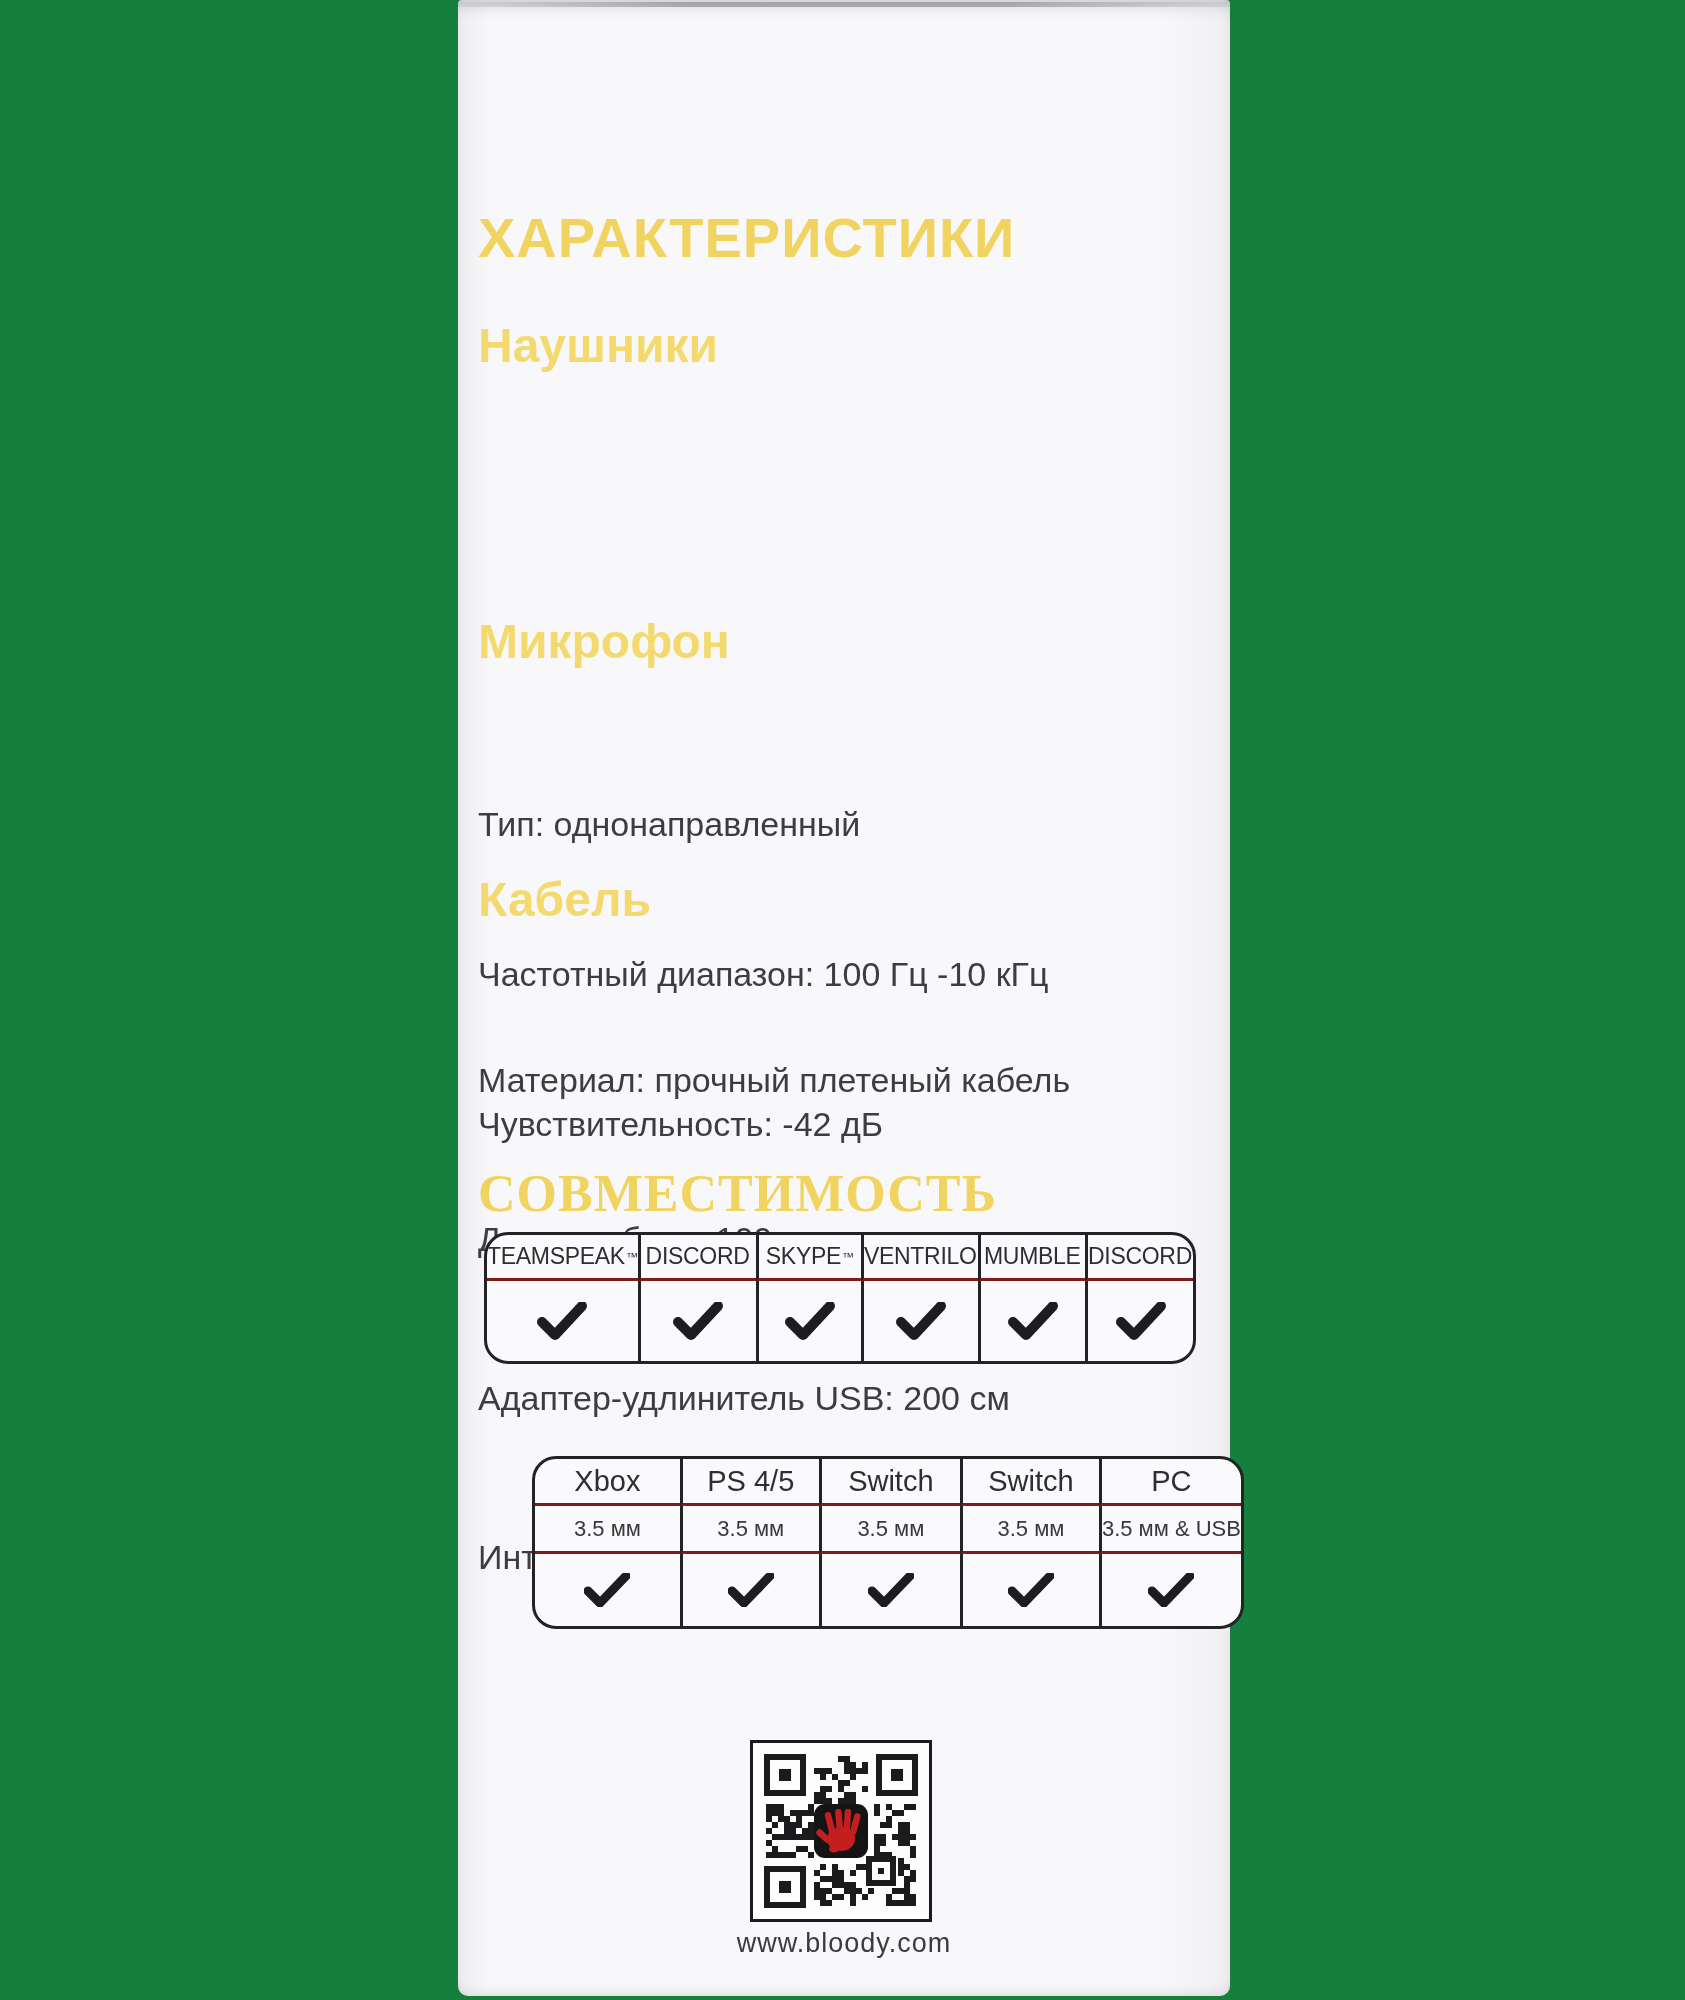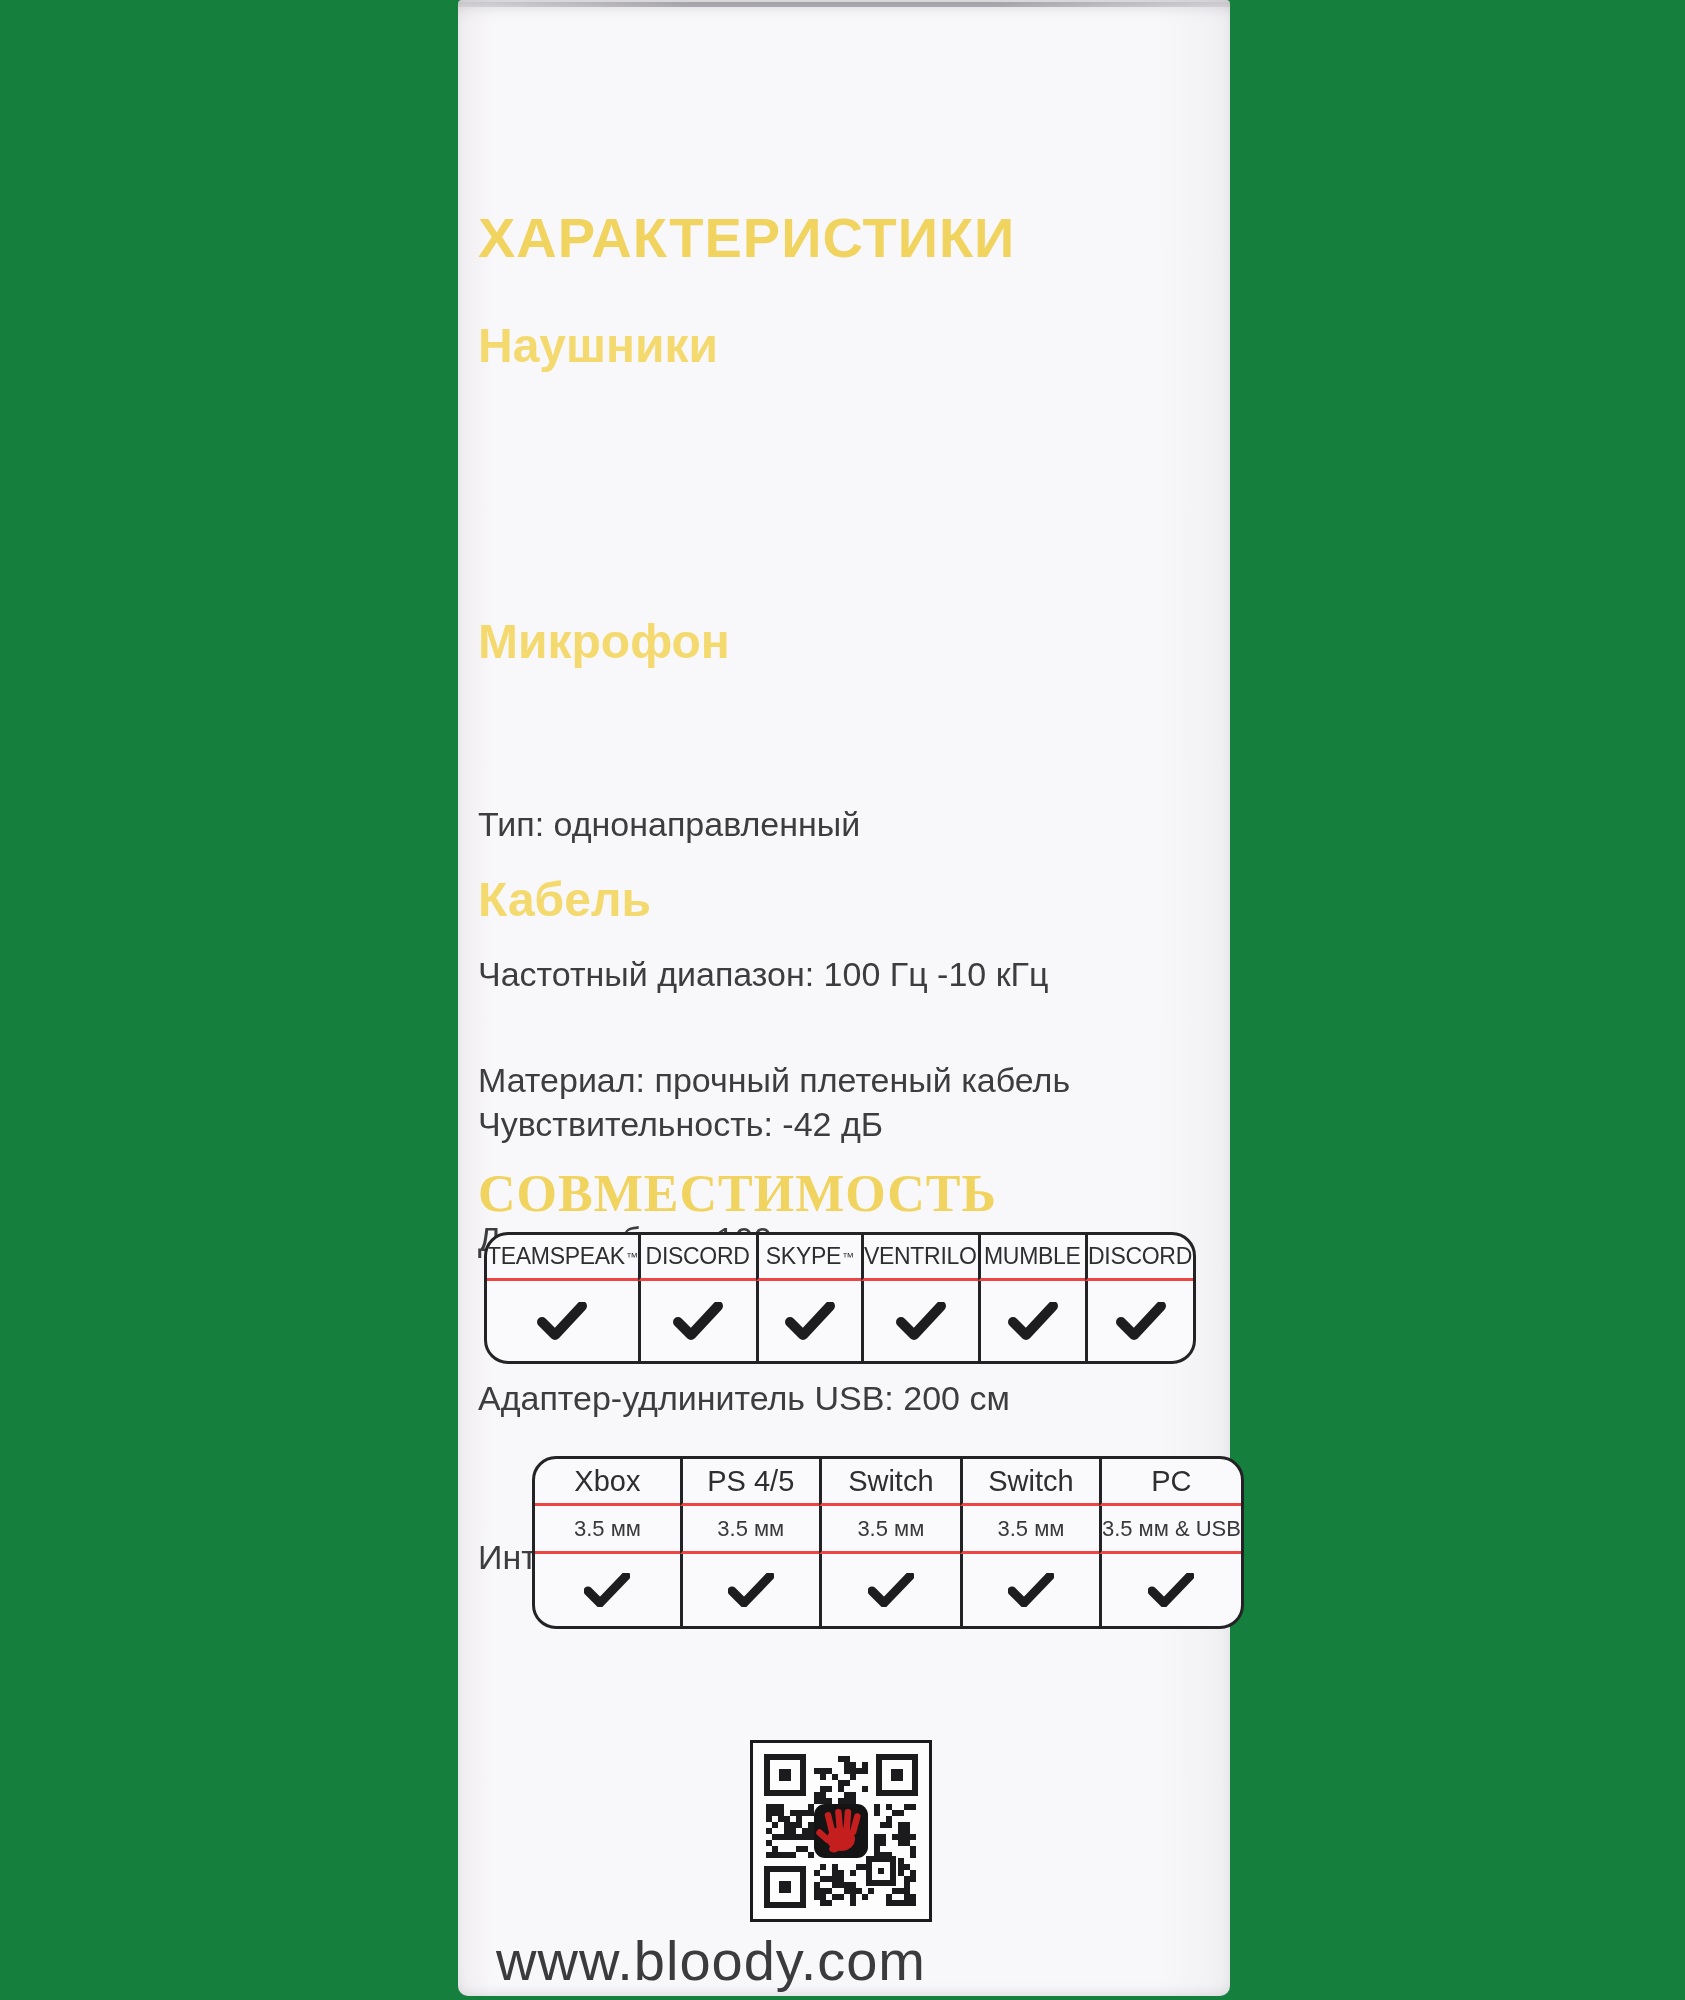--- a/index.html
+++ b/index.html
@@ -24,30 +24,30 @@
   .s1{top:410px;line-height:49px;}
   .s2{top:699px;line-height:50px;}
   .s3{top:948px;line-height:53px;}
   
   .ctable{position:absolute;left:26px;width:706px;border:3px solid #232325;border-radius:24px;
           background:#faf9fb;overflow:hidden;display:grid;}
   .t1{top:1232px;grid-template-columns:1.35fr 1.12fr 1fr 1.03fr 1.02fr .97fr;grid-template-rows:46px 80px;}
   .t2{top:1456px;grid-template-columns:1.22fr 1.17fr 1.19fr 1.17fr 1fr;grid-template-rows:47px 48px 72px;margin-left:48px;}
   .cell{display:flex;align-items:center;justify-content:center;border-left:3px solid #232325;color:#2e2e30;}
   .cell.first{border-left:none;}
-  .cell.rb{border-bottom:3px solid #ef4444;}
+  .cell.rb{border-bottom:3px solid #7f1d1d;}
   .t1 .head{font-size:23px;letter-spacing:-.3px;white-space:nowrap;}
   .t1 .head sup{font-size:12px;margin-left:1px;vertical-align:6px;}
   .t2 .head{font-size:29px;}
   .t2 .jack{font-size:22px;color:#39393b;white-space:nowrap;}
   .check-icon svg{display:block;}
   
   .qr{position:absolute;left:292px;top:1740px;width:182px;height:182px;}
-  .site{position:absolute;left:0;top:1928px;width:100%;
-        font-size:56px;color:#3b3b3d;letter-spacing:1px;padding-left:38px;}
+  .site{position:absolute;left:0;top:1928px;width:100%;text-align:center;
+        font-size:27px;color:#3b3b3d;letter-spacing:1px;}
 </style>
 </head>
 <body>
 
 <div id="canvas">
   <div class="box">
     <div class="box-top-edge"></div>
 
     <div class="title">ХАРАКТЕРИСТИКИ</div>
 

